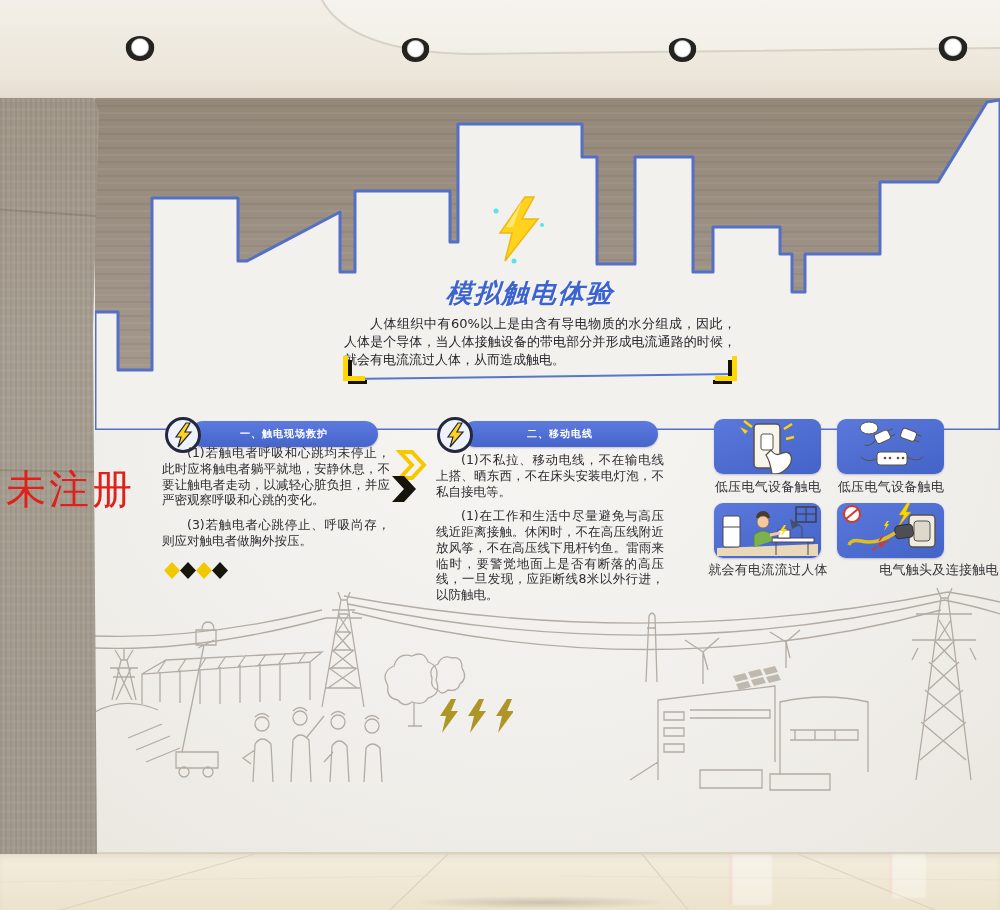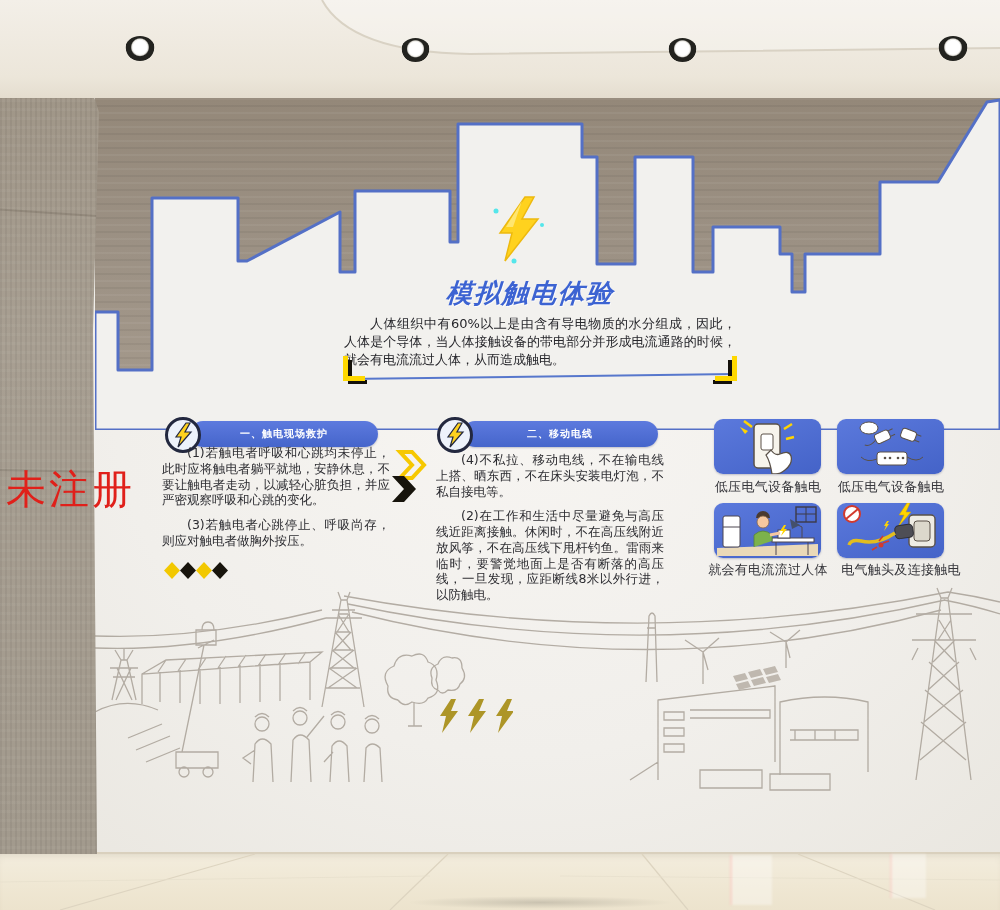--- a/index.html
+++ b/index.html
@@ -152,22 +152,22 @@
   </svg>
 
   <div class="abs content hbar" style="left:462px;top:421px;width:196px;">
     <span>二、移动电线</span>
   </div>
   <svg class="abs content badge" style="left:436px;top:416px;" viewBox="0 0 38 38">
     <circle cx="19" cy="19" r="16.5" fill="#edf2fb" stroke="#23283f" stroke-width="3"></circle>
     <polygon points="22,7 12,21 17,21 14,31 27,16 21,16 26,7" fill="#ffd21e" stroke="#23283f" stroke-width="1.2"></polygon>
   </svg>
   <div class="abs content coltext" style="left:436px;top:452px;width:228px;">
-    <p>(4)不私拉、移动电线，不在输电线上搭、晒东西，不在床头安装电灯泡，不私自接电等。</p>
-    <p>(2)在工作和生活中尽量避免与高压线近距离接触。休闲时，不在高压线附近放风筝，不在高压线下甩杆钓鱼。雷雨来临时，要警觉地面上是否有断落的高压线，一旦发现，应距断线8米以外行进，以防触电。</p>
+    <p>(1)不私拉、移动电线，不在输电线上搭、晒东西，不在床头安装电灯泡，不私自接电等。</p>
+    <p>(1)在工作和生活中尽量避免与高压线近距离接触。休闲时，不在高压线附近放风筝，不在高压线下甩杆钓鱼。雷雨来临时，要警觉地面上是否有断落的高压线，一旦发现，应距断线8米以外行进，以防触电。</p>
   </div>
 
   <div class="abs content card" style="left:714px;top:419px;">
     <svg width="107" height="55" viewBox="0 0 107 55">
       <rect x="40" y="5" width="26" height="44" rx="4" fill="#f7f4ec" stroke="#5a5148" stroke-width="1.5"></rect>
       <rect x="47" y="15" width="12" height="16" rx="2" fill="#fff" stroke="#5a5148"></rect>
       <path d="M38,8 L30,2 M70,10 L78,5 M72,20 L80,18" stroke="#ffd400" stroke-width="2.5"></path>
       <polygon points="34,12 26,8 31,15" fill="#ffd400"></polygon>
       <path d="M58,55 Q56,42 52,36 L57,31 Q61,37 66,35 Q75,31 77,37 Q79,45 71,51 Q66,55 62,55 Z" fill="#fff" stroke="#5a5148" stroke-width="1.3"></path>
     </svg>
@@ -226,21 +226,21 @@
       <rect x="77" y="18" width="16" height="20" rx="3" fill="#dcd8cc" stroke="#5a5148"></rect>
       <rect x="58" y="22" width="18" height="13" rx="4" fill="#4e4e55" stroke="#2e2e33" transform="rotate(-8 67 28)"></rect>
       <path d="M58,30 Q40,42 24,38 Q14,36 12,42" stroke="#e2bd1e" stroke-width="3.5" fill="none"></path>
       <g stroke="#d23a2e" stroke-width="1.5">
           <path d="M42,38 l4,-5 M46,40 l6,-2 M40,44 l-5,3"></path>
         </g>
       <circle cx="44" cy="42" r="2.5" fill="#d23a2e"></circle>
       <polygon points="50,18 47,23 49,23 47,28 52,21 50,21 52,18" fill="#ffd400"></polygon>
     </svg>
   </div>
-  <div class="abs content cardlbl" style="left:841px;top:561px;font-family:Liberation Mono, monospace;">电气触头及连接触电</div>
+  <div class="abs content cardlbl" style="left:879px;top:561px;font-family:Liberation Mono, monospace;">电气触头及连接触电</div>
 
   <div class="abs sidewall">
     <div class="seam" style="top:212px;transform:rotate(4deg);"></div>
     <div class="seam" style="top:470px;transform:rotate(1deg);"></div>
   </div>
 
   <div class="abs ceiling">
     <svg width="1000" height="98">
       <path d="M322,0 L1000,0 L1000,48 L470,54 Q350,52 322,0 Z" fill="rgba(255,255,255,.28)"></path>
       <path d="M322,0 Q350,52 470,54 L1000,48" fill="none" stroke="#d9d2c4" stroke-width="2"></path>

